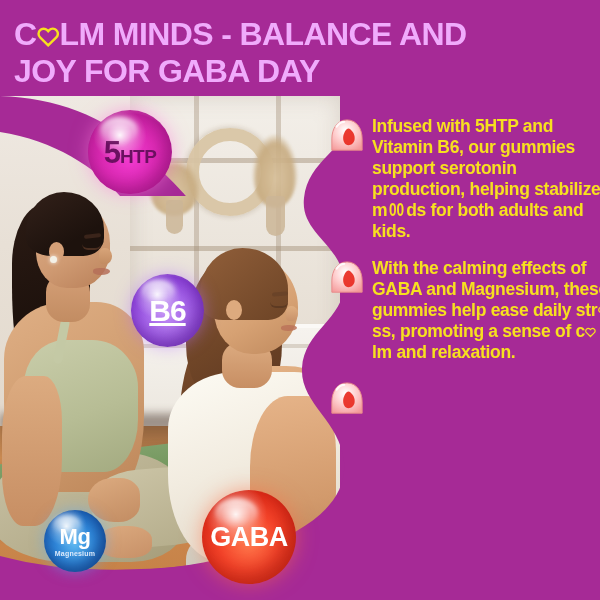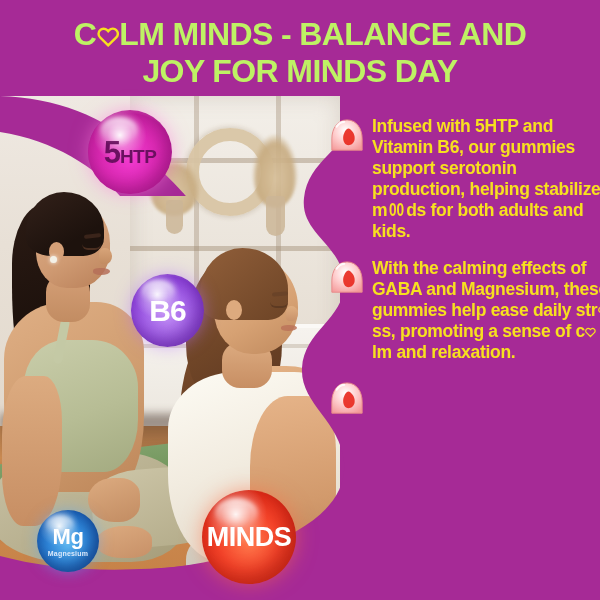--- a/index.html
+++ b/index.html
@@ -353,48 +353,48 @@
   #badge-5htp .t2 { font-size: 19px; font-weight: 800; color: #6b1060; letter-spacing: -.5px; }
   .badge-row { display: flex; align-items: baseline; }
 
   #badge-b6 {
     left: 131px; top: 274px; width: 73px; height: 73px;
     background:
       radial-gradient(circle at 36% 28%, rgba(255,255,255,.92) 0%, rgba(255,255,255,.3) 16%, rgba(255,255,255,0) 34%),
       radial-gradient(circle at 50% 56%, #c28ef5 0%, #a463e8 40%, #8a3fd6 70%, rgba(130,55,205,.4) 100%);
     box-shadow: 0 0 16px rgba(180,110,255,.5), inset -6px -8px 16px rgba(70,20,120,.4);
   }
-  #badge-b6 .t1 { font-size: 30px; font-weight: 800; color: #ffffff; letter-spacing: -1px; }
+  #badge-b6 .t1 { font-size: 30px; font-weight: 800; color: #ffffff; letter-spacing: -1px; text-decoration: underline; }
 
   #badge-gaba {
     left: 202px; top: 490px; width: 94px; height: 94px;
     background:
       radial-gradient(circle at 36% 26%, rgba(255,255,255,.92) 0%, rgba(255,255,255,.3) 16%, rgba(255,255,255,0) 34%),
       radial-gradient(circle at 50% 55%, #ff7a4d 0%, #f4442a 42%, #de2b18 72%, rgba(230,60,40,.4) 100%);
     box-shadow: 0 0 20px rgba(255,110,70,.55), inset -7px -9px 18px rgba(140,20,10,.4);
   }
   #badge-gaba .t1 { font-size: 27px; font-weight: 800; color: #ffffff; letter-spacing: -.5px; }
 
   #badge-mg {
-    left: 37px; top: 510px; width: 62px; height: 62px;
+    left: 44px; top: 510px; width: 62px; height: 62px;
     background:
       radial-gradient(circle at 36% 26%, rgba(255,255,255,.9) 0%, rgba(255,255,255,.3) 16%, rgba(255,255,255,0) 34%),
       radial-gradient(circle at 50% 55%, #5db7f0 0%, #2f86d8 42%, #1a5fb4 74%, rgba(25,85,175,.45) 100%);
     box-shadow: 0 0 14px rgba(90,170,250,.5), inset -5px -7px 14px rgba(10,40,100,.45);
     text-align: center;
   }
   #badge-mg .t1 { font-size: 22px; font-weight: 800; color: #ffffff; letter-spacing: -.5px; }
   #badge-mg .t2 { font-size: 7px; font-weight: 700; color: #dce9fb; margin-top: 2px; letter-spacing: .2px; }
 
   
   #headline {
     position: absolute;
     left: 0; top: 16px; width: 600px;
-    text-align: center;
-    color: #bef264;
+    text-align: left;
+    color: #f0abfc;
     font-weight: 800;
     font-size: 32px;
     line-height: 1.16;
     letter-spacing: -0.6px;
     padding: 0 14px;
     box-sizing: border-box;
   }
   .heart {
     display: inline-block;
     position: relative;
@@ -541,36 +541,36 @@
     <path fill="#A62A96" d="
       M0,96 C56,98 104,116 140,150
       C176,184 186,196 186,196
       L120,196 C96,168 54,140 0,132 Z"></path>
   </svg>
 
   <div id="headline">
     <span><span>C</span><span class="heart"><svg viewBox="0 0 24 22">
             <path d="M12 20.4 3.3 11.9C1.1 9.7 1.1 6.2 3.3 4.1c2.1-2.1 5.5-2 7.6.1l1.1 1.1 1.1-1.1c2.1-2.1 5.5-2.2 7.6-.1 2.2 2.1 2.2 5.6 0 7.8L12 20.4z" fill="none" stroke="#F7E01F" stroke-width="2.6"></path>
           </svg></span><span>LM MINDS - BALANCE AND</span></span><br>
-    <span>JOY FOR MINDS DAY</span>
+    <span>JOY FOR GABA DAY</span>
   </div>
 
   <div class="badge" id="badge-5htp">
     <div class="badge-row">
       <span class="t1">5</span>
       <span class="t2">HTP</span>
     </div>
   </div>
 
   <div class="badge" id="badge-b6">
     <span class="t1">B6</span>
   </div>
 
   <div class="badge" id="badge-gaba">
-    <span class="t1">MINDS</span>
+    <span class="t1">GABA</span>
   </div>
 
   <div class="badge" id="badge-mg">
     <span class="t1">Mg</span>
     <span class="t2">Magnesium</span>
   </div>
 
   <div id="bullets">
 
     <div class="bullet" id="bullet-1">

